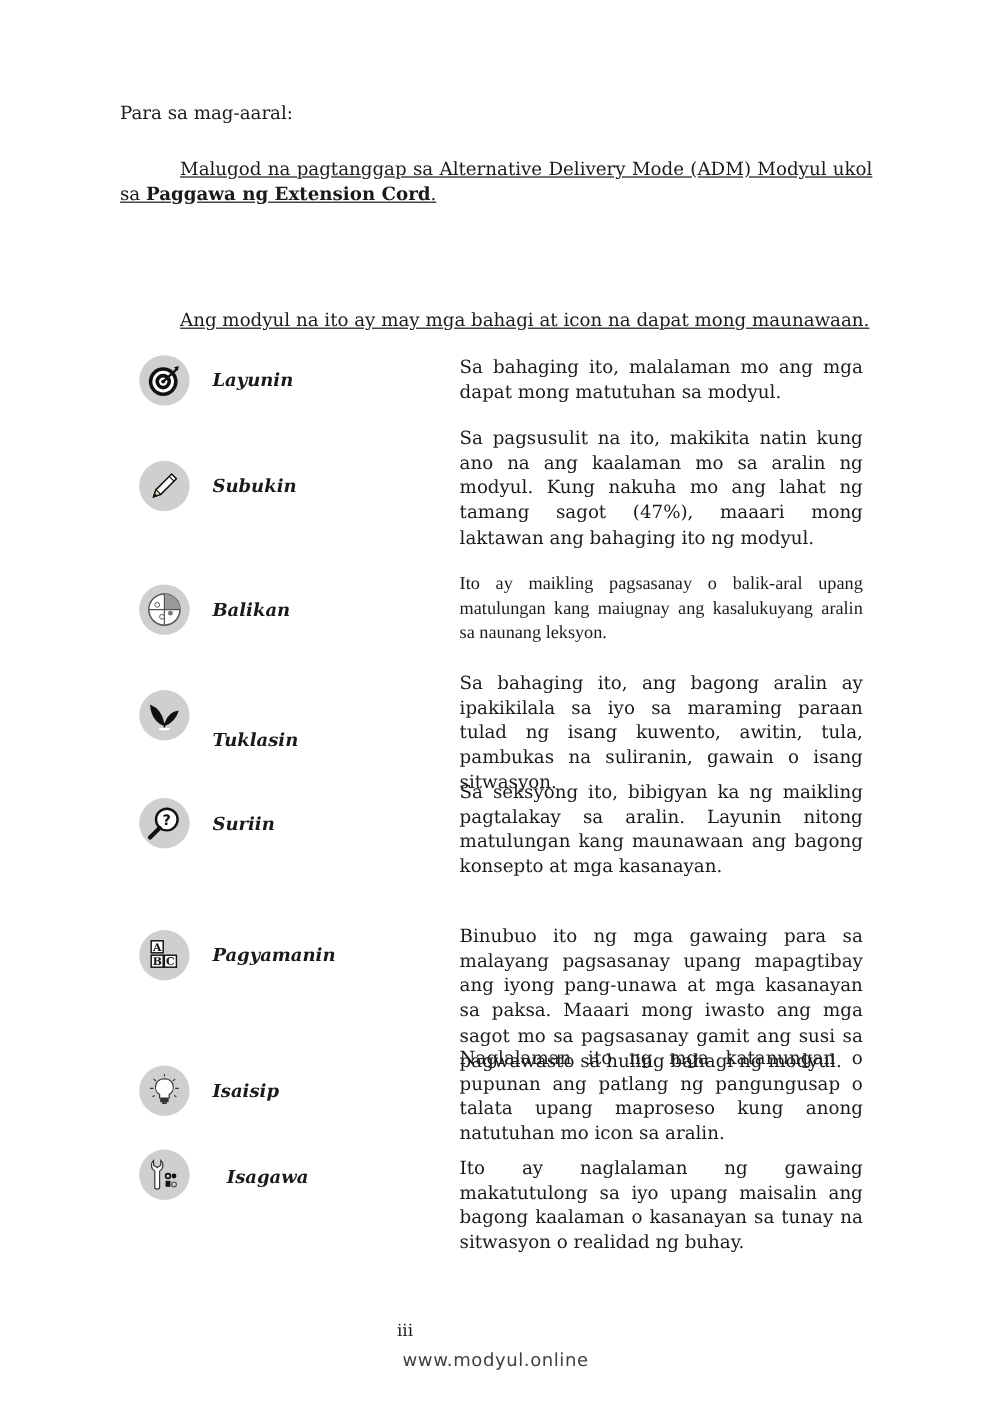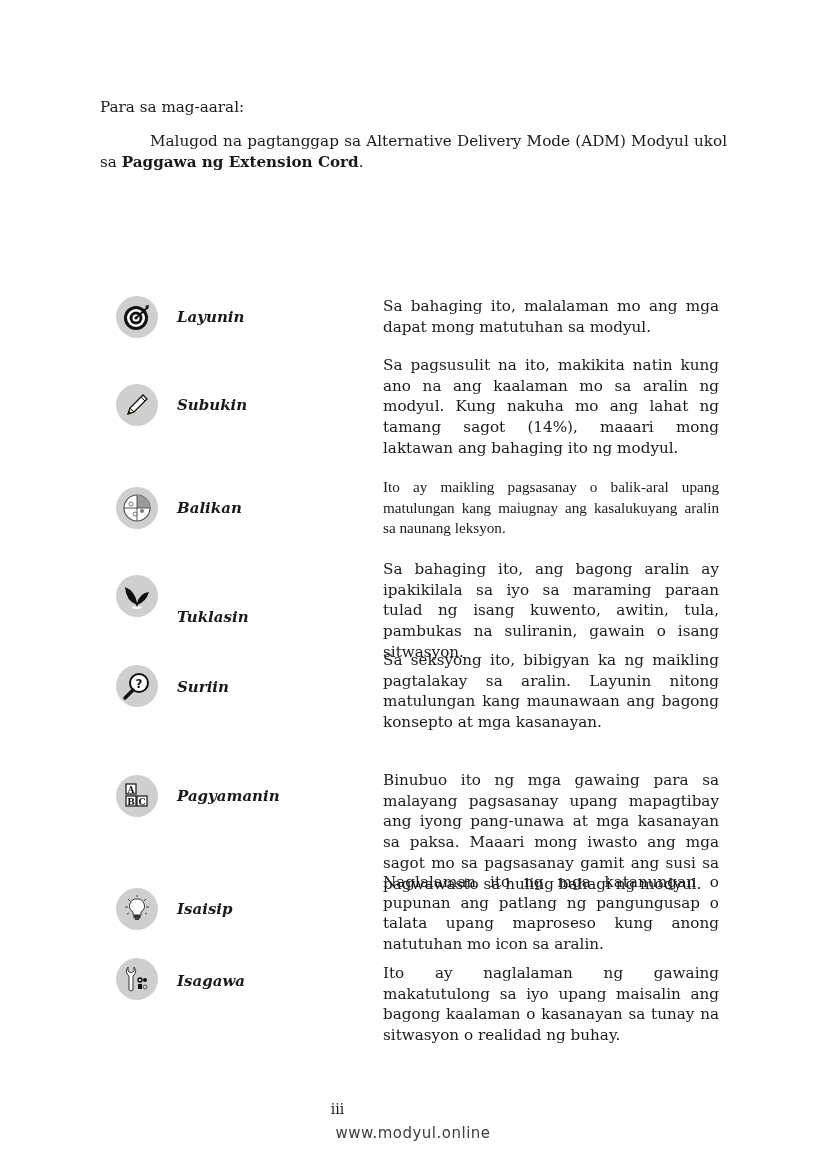--- a/index.html
+++ b/index.html
@@ -1,46 +1,47 @@
 <!DOCTYPE html>
 <html><head>
 <meta charset="utf-8">
 <style>
   html, body { margin: 0; padding: 0; background: #ffffff; }
   body { width: 826px; height: 1169px; position: relative; overflow: hidden;
          font-family: "DejaVu Serif", serif; color: #1a1a1a; }
   .page { position: absolute; left: 0; top: 0; width: 826px; height: 1169px; }
   .p { position: absolute; left: 100px; width: 627px; font-size: 15.2px; line-height: 21px;
        text-align: justify; margin: 0; }
-  .indent { text-indent: 50px; }
+  .indent { text-indent: 50px; text-decoration: underline; }
   .bold { font-weight: bold; }
   .row { position: absolute; left: 100px; width: 627px; }
   .icon { position: absolute; left: 16px; width: 42px; height: 42px; border-radius: 50%;
           background: #cfcfcf; display: flex; align-items: center; justify-content: center; }
   .icon svg { width: 30px; height: 30px; }
   .label { position: absolute; left: 77px; font-weight: bold; font-style: italic;
            font-size: 15px; line-height: 20px; }
   .desc { position: absolute; left: 283px; width: 336px; font-size: 15.2px; line-height: 20.7px;
           text-align: justify; margin: 0; }
   .pagenum { position: absolute; left: 0; width: 675px; top: 1101px; text-align: center;
              font-size: 14px; }
   .watermark { position: absolute; left: 0; width: 826px; top: 1124px; text-align: center;
                font-family: "DejaVu Sans", sans-serif; font-size: 15px; color: #404040;
                letter-spacing: 0.5px; }
 </style>
 </head>
 <body>
 
 <div class="page">
 
-  <p class="p" style="top:97px;">Para sa mag-aaral:</p>
+  <p class="p" style="top:84px;">Para sa mag-aaral:</p>
 
   <p class="p indent" style="top:131px;"><span>Malugod na pagtanggap sa Alternative Delivery Mode (ADM) Modyul ukol sa </span><span class="bold">Paggawa ng Extension Cord</span><span>.</span></p>
 
 
+  <p class="p indent" style="top:257px;">Ang modyul na ito ay may mga bahagi at icon na dapat mong maunawaan.</p>
 
   <div class="row" style="top:296px;">
     <div class="icon" style="top:0px;">
       <svg viewBox="0 0 30 30">
           <circle cx="14" cy="16" r="12" fill="#111"></circle>
           <circle cx="14" cy="16" r="9" fill="#fff"></circle>
           <circle cx="14" cy="16" r="6.5" fill="#111"></circle>
           <circle cx="14" cy="16" r="3.5" fill="#fff"></circle>
           <circle cx="14" cy="16" r="1.6" fill="#111"></circle>
           <line x1="14" y1="16" x2="26" y2="5" stroke="#111" stroke-width="1.8"></line>
@@ -54,21 +55,21 @@
   <div class="row" style="top:355px;">
     <div class="icon" style="top:29px;">
       <svg viewBox="0 0 30 30">
           <path d="M6 24 L8 18 L21 5 L25 9 L12 22 Z" fill="#fff" stroke="#111" stroke-width="1.3"></path>
           <path d="M6 24 L8 18 L12 22 Z" fill="#e8d7b0" stroke="#111" stroke-width="1"></path>
           <path d="M6 24 L7 21 L9 23 Z" fill="#111"></path>
           <line x1="19" y1="7" x2="23" y2="11" stroke="#111" stroke-width="1"></line>
         </svg>
     </div>
     <div class="label" style="top:40px;">Subukin</div>
-    <p class="desc" style="top:0px;">Sa pagsusulit na ito, makikita natin kung ano na ang kaalaman mo sa aralin ng modyul. Kung nakuha mo ang lahat ng tamang sagot (14%), maaari mong laktawan ang bahaging ito ng modyul.</p>
+    <p class="desc" style="top:0px;">Sa pagsusulit na ito, makikita natin kung ano na ang kaalaman mo sa aralin ng modyul. Kung nakuha mo ang lahat ng tamang sagot (47%), maaari mong laktawan ang bahaging ito ng modyul.</p>
   </div>
 
   <div class="row" style="top:477px;">
     <div class="icon" style="top:10px;">
       <svg viewBox="0 0 30 30">
           <circle cx="15" cy="15" r="13" fill="#fff" stroke="#555" stroke-width="1.2"></circle>
           <path d="M15 2 A13 13 0 0 1 28 15 L15 15 Z" fill="#9a9a9a"></path>
           <line x1="15" y1="2" x2="15" y2="28" stroke="#555" stroke-width="1"></line>
           <line x1="2" y1="15" x2="28" y2="15" stroke="#555" stroke-width="1"></line>
           <circle cx="9" cy="11" r="2" fill="#fff" stroke="#555" stroke-width="0.8"></circle>
@@ -144,19 +145,19 @@
   <div class="row" style="top:963px;">
     <div class="icon" style="top:-5px;">
       <svg viewBox="0 0 30 30">
           <path d="M6 3 L6 7 L9 9 L12 7 L12 3 Q15 6 13 10 L11 12 L11 26 Q9 28 7 26 L7 12 L5 10 Q3 6 6 3 Z" fill="#fff" stroke="#333" stroke-width="1"></path>
           <circle cx="18" cy="16" r="2" fill="none" stroke="#111" stroke-width="1.4"></circle>
           <circle cx="23" cy="16" r="2" fill="#111"></circle>
           <rect x="16" y="20" width="4" height="5" fill="#111"></rect>
           <circle cx="23" cy="23" r="2" fill="none" stroke="#555" stroke-width="1"></circle>
         </svg>
     </div>
-    <div class="label" style="top:8px;">Isagawa</div>
+    <div class="label" style="top:8px;margin-left:12px;">Isagawa</div>
     <p class="desc" style="top:0px;">Ito ay naglalaman ng gawaing makatutulong sa iyo upang maisalin ang bagong kaalaman o kasanayan sa tunay na sitwasyon o realidad ng buhay.</p>
   </div>
 
   <div class="pagenum">iii</div>
   <div class="watermark">www.modyul.online</div>
 </div>
 
 </body></html>

